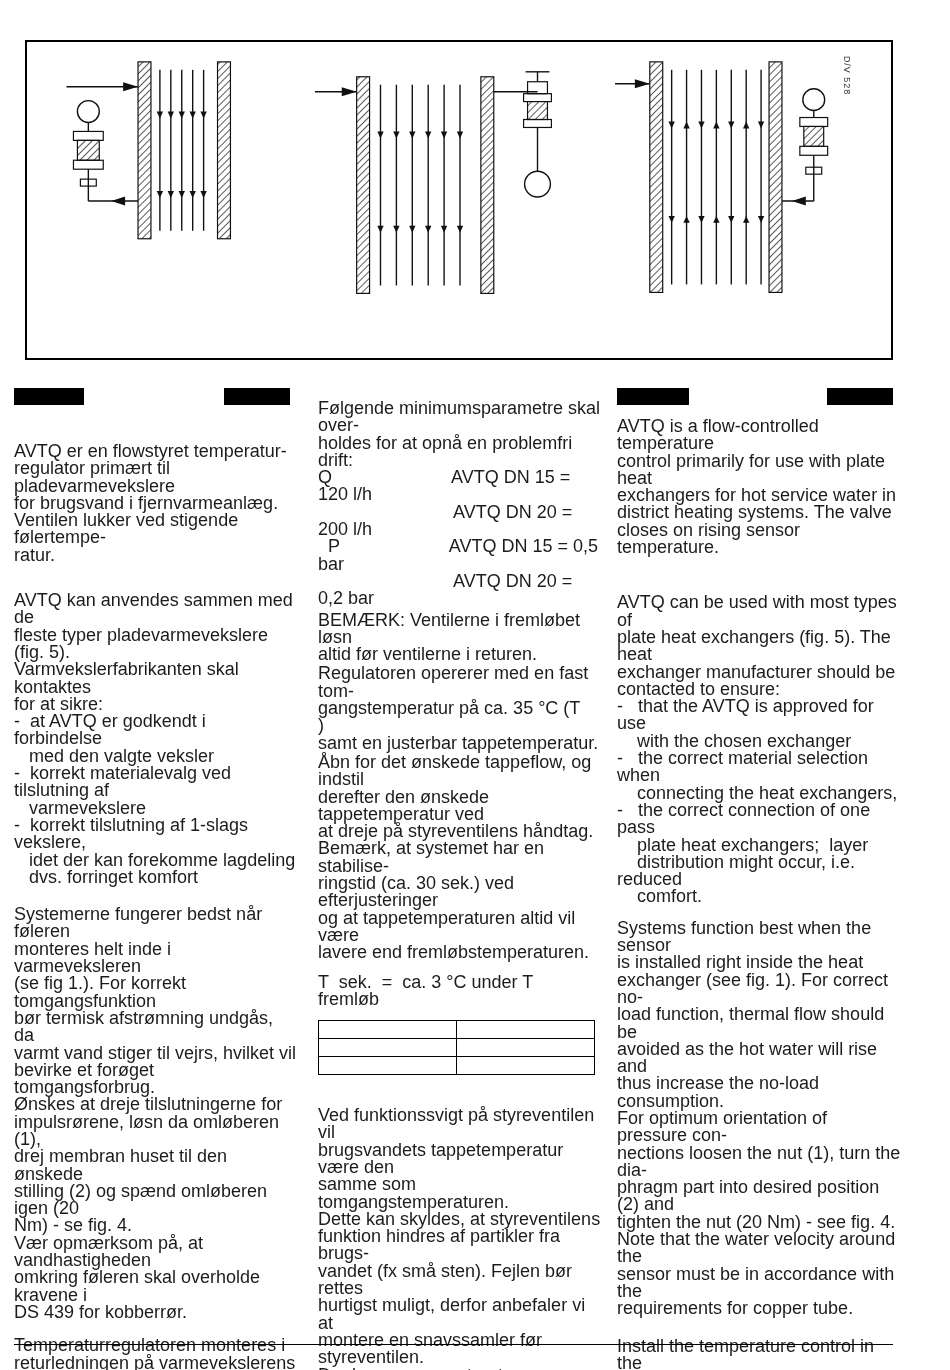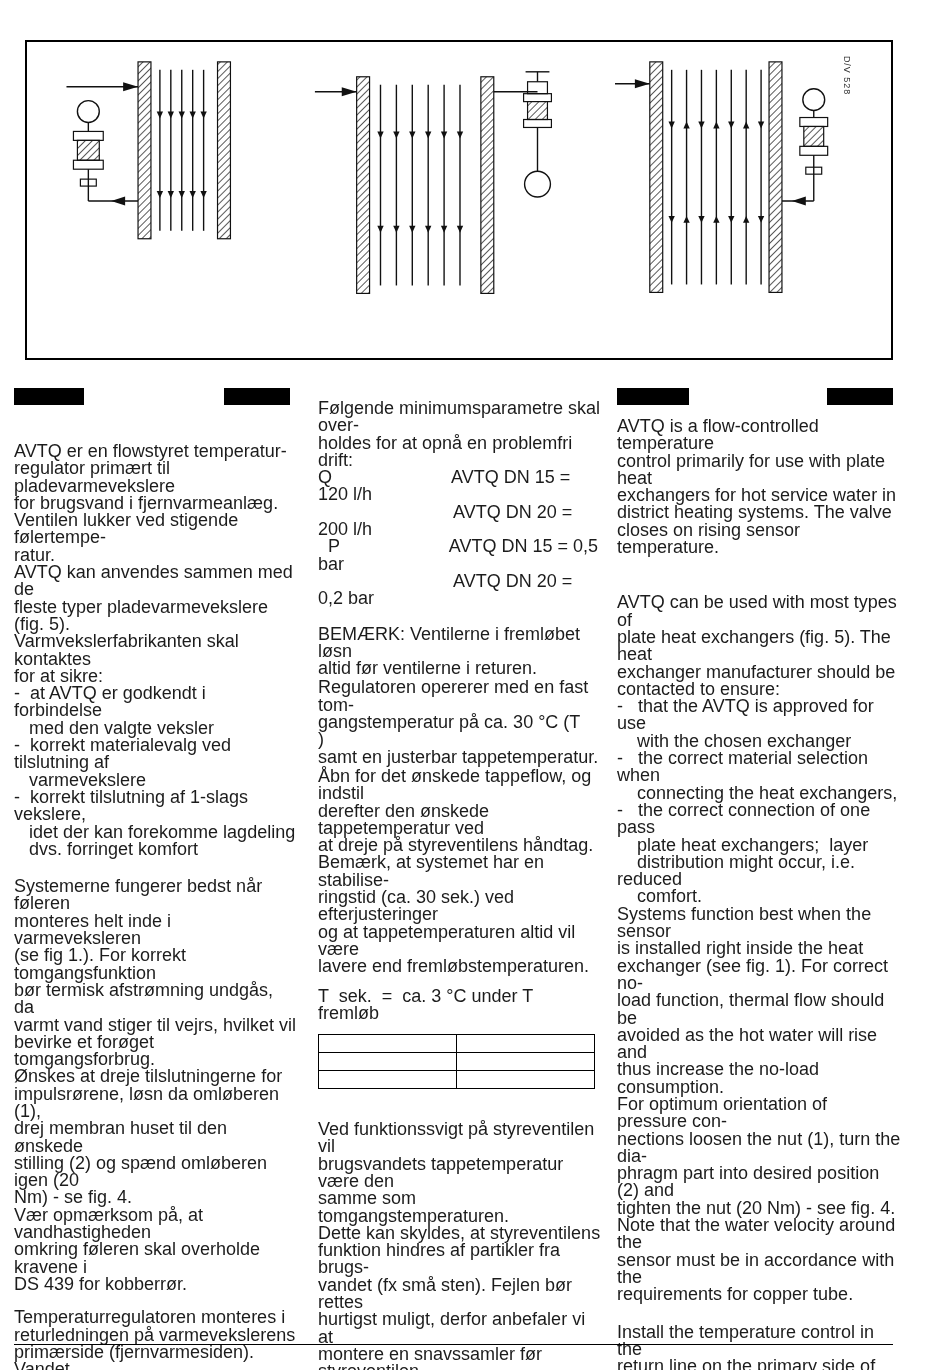--- a/index.html
+++ b/index.html
@@ -11,22 +11,22 @@
   .figure-box {
     position:absolute; left:25px; top:40px; width:864px; height:316px;
     border:2px solid #000; background:#fff;
   }
   .bar { position:absolute; top:388px; height:17px; width:276px; display:flex; }
   .seg-b { background:#000; height:100%; }
   .seg-w { background:#fff; height:100%; flex:1; text-align:center;
            font-size:11px; font-weight:bold; line-height:17px; }
   .col { position:absolute; width:284px; font-size:18px; line-height:17.3px; }
   .para { white-space:pre-wrap; margin:0; }
-  .mb2{margin-bottom:2px}.mb4{margin-bottom:18px}.mb12{margin-bottom:12px}
-  .mb14{}.mb20{margin-bottom:20px}.mb28{}
+  .mb2{margin-bottom:2px}.mb4{margin-bottom:4px}.mb12{margin-bottom:12px}
+  .mb14{margin-bottom:14px}.mb20{margin-bottom:20px}.mb28{margin-bottom:28px}
   .mb32{margin-bottom:32px}.mb34{margin-bottom:16px}.mb38{margin-bottom:38px}
   table.param-table { border-collapse:collapse; width:277px; }
   table.param-table td { border:1px solid #000; height:17px; width:50%;
     font-size:12.5px; padding:0 4px; }
   .bottom-rule { position:absolute; left:14px; top:1344px; width:879px;
     border-top:1.5px solid #000; height:0; }
   .diag line { stroke:#111; stroke-width:1.4; fill:none; }
   .diag polygon { fill:#111; stroke:none; }
   .diag rect { stroke:#111; stroke-width:1.2; }
   .diag circle { fill:#fff; stroke:#111; stroke-width:1.4; }
@@ -224,21 +224,21 @@
 <div class="col" style="left:318px; top:400px">
   <div class="para">Følgende minimumsparametre skal over-
 holdes for at opnå en problemfri drift:</div>
   <div class="para mb4">Q                        AVTQ DN 15 = 120 l/h
                            AVTQ DN 20 = 200 l/h
   P                      AVTQ DN 15 = 0,5 bar
                            AVTQ DN 20 = 0,2 bar</div>
   <div class="para mb2">BEMÆRK: Ventilerne i fremløbet løsn
 altid før ventilerne i returen.</div>
   <div class="para mb2">Regulatoren opererer med en fast tom-
-gangstemperatur på ca. 30 °C (T        )
+gangstemperatur på ca. 35 °C (T        )
 samt en justerbar tappetemperatur.</div>
   <div class="para mb12">Åbn for det ønskede tappeflow, og indstil
 derefter den ønskede tappetemperatur ved
 at dreje på styreventilens håndtag.
 Bemærk, at systemet har en stabilise-
 ringstid (ca. 30 sek.) ved efterjusteringer
 og at tappetemperaturen altid vil være
 lavere end fremløbstemperaturen.</div>
   <div class="para mb12">T  sek.  =  ca. 3 °C under T       fremløb</div>
   <table class="param-table mb32">

